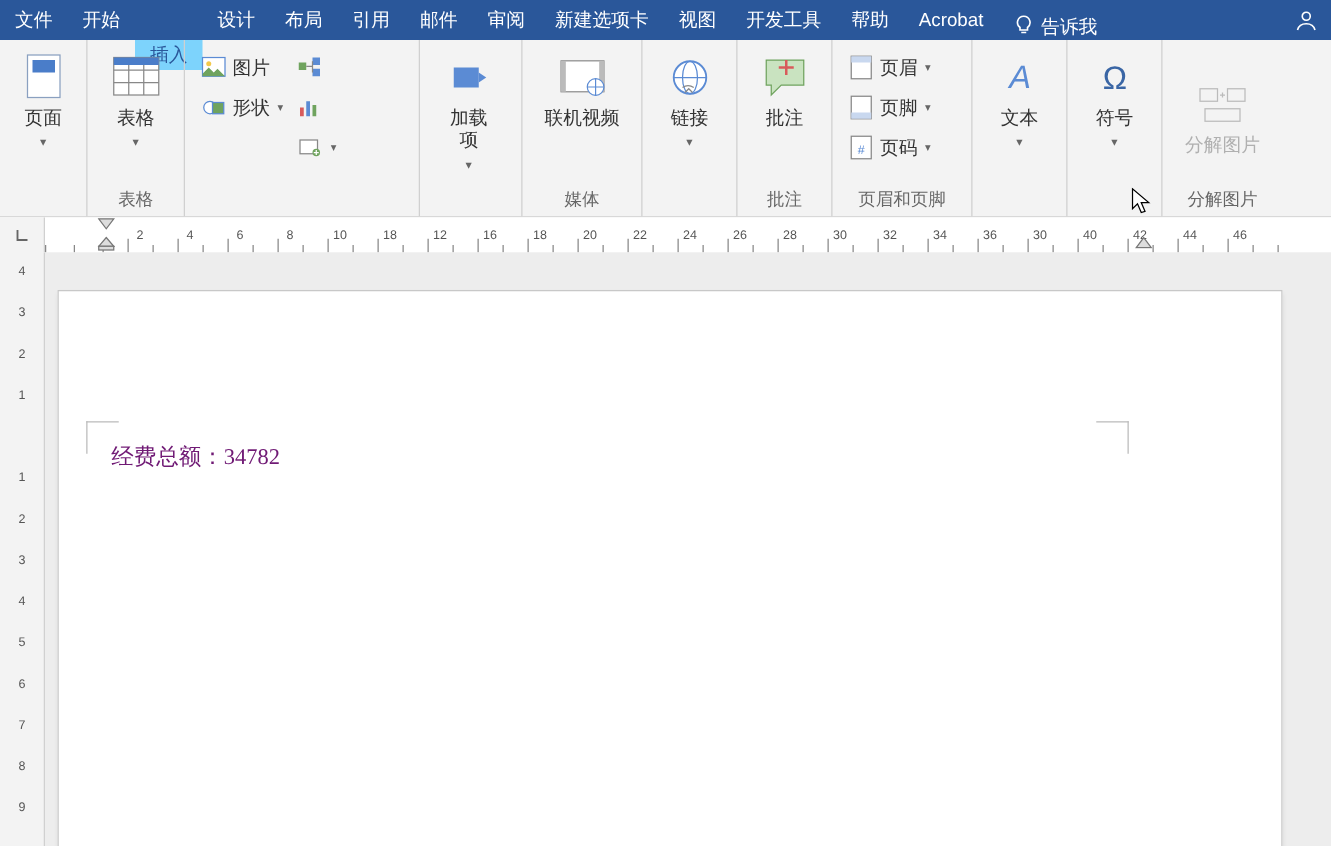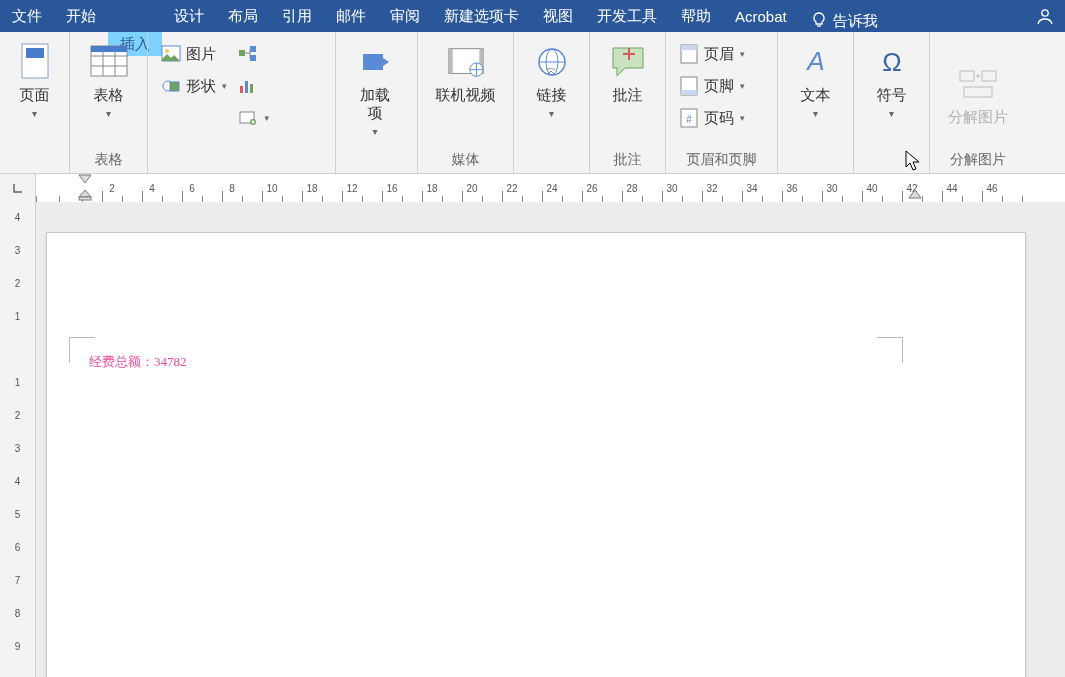--- a/index.html
+++ b/index.html
@@ -46,21 +46,21 @@
 
 
 .docwrap { position: absolute; top: 202px; left: 0; right: 0; bottom: 0; display: flex; background: #ededed; }
 .vruler { width: 36px; background: #f3f3f3; border-right: 1px solid #d0d0d0; position: relative; }
 .vtick { position: absolute; left: 0; width: 100%; text-align: center; font-size: 10px; color: #555; }
 .page-scroll { flex: 1; overflow: hidden; background: #ededed; padding: 30px 0 0 10px; }
 .page { width: 980px; min-height: 500px; background: #fff; border: 1px solid #c8c8c8; box-shadow: 0 2px 4px rgba(0,0,0,0.1); position: relative; padding: 120px 42px 40px 42px; }
 .crop-tl, .crop-tr { position: absolute; width: 26px; height: 26px; }
 .crop-tl { top: 104px; left: 22px; border-left: 1px solid #bbb; border-top: 1px solid #bbb; }
 .crop-tr { top: 104px; right: 122px; border-right: 1px solid #bbb; border-top: 1px solid #bbb; }
-.doc-text { font-size: 13px; color: #ec4899; font-family: "SimSun", serif; }
+.doc-text { font-size: 18px; color: #701a75; font-family: "SimSun", serif; }
 
 .cursor-arrow { position: absolute; top: 150px; left: 905px; pointer-events: none; }
 
 svg { display: block; }
 </style>
 </head>
 <body>
 
 <div class="tabbar">
   <div class="tab">文件</div>

